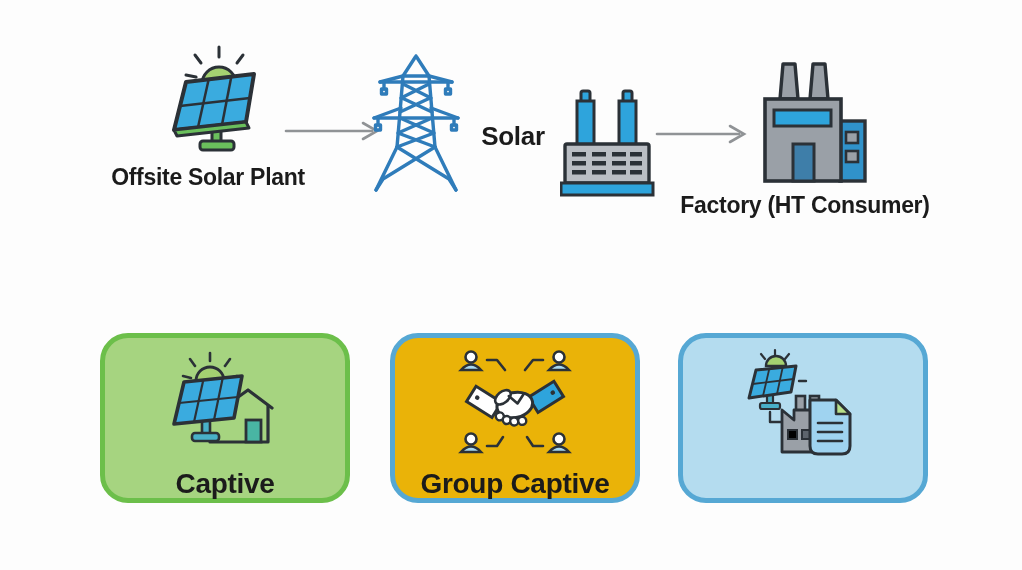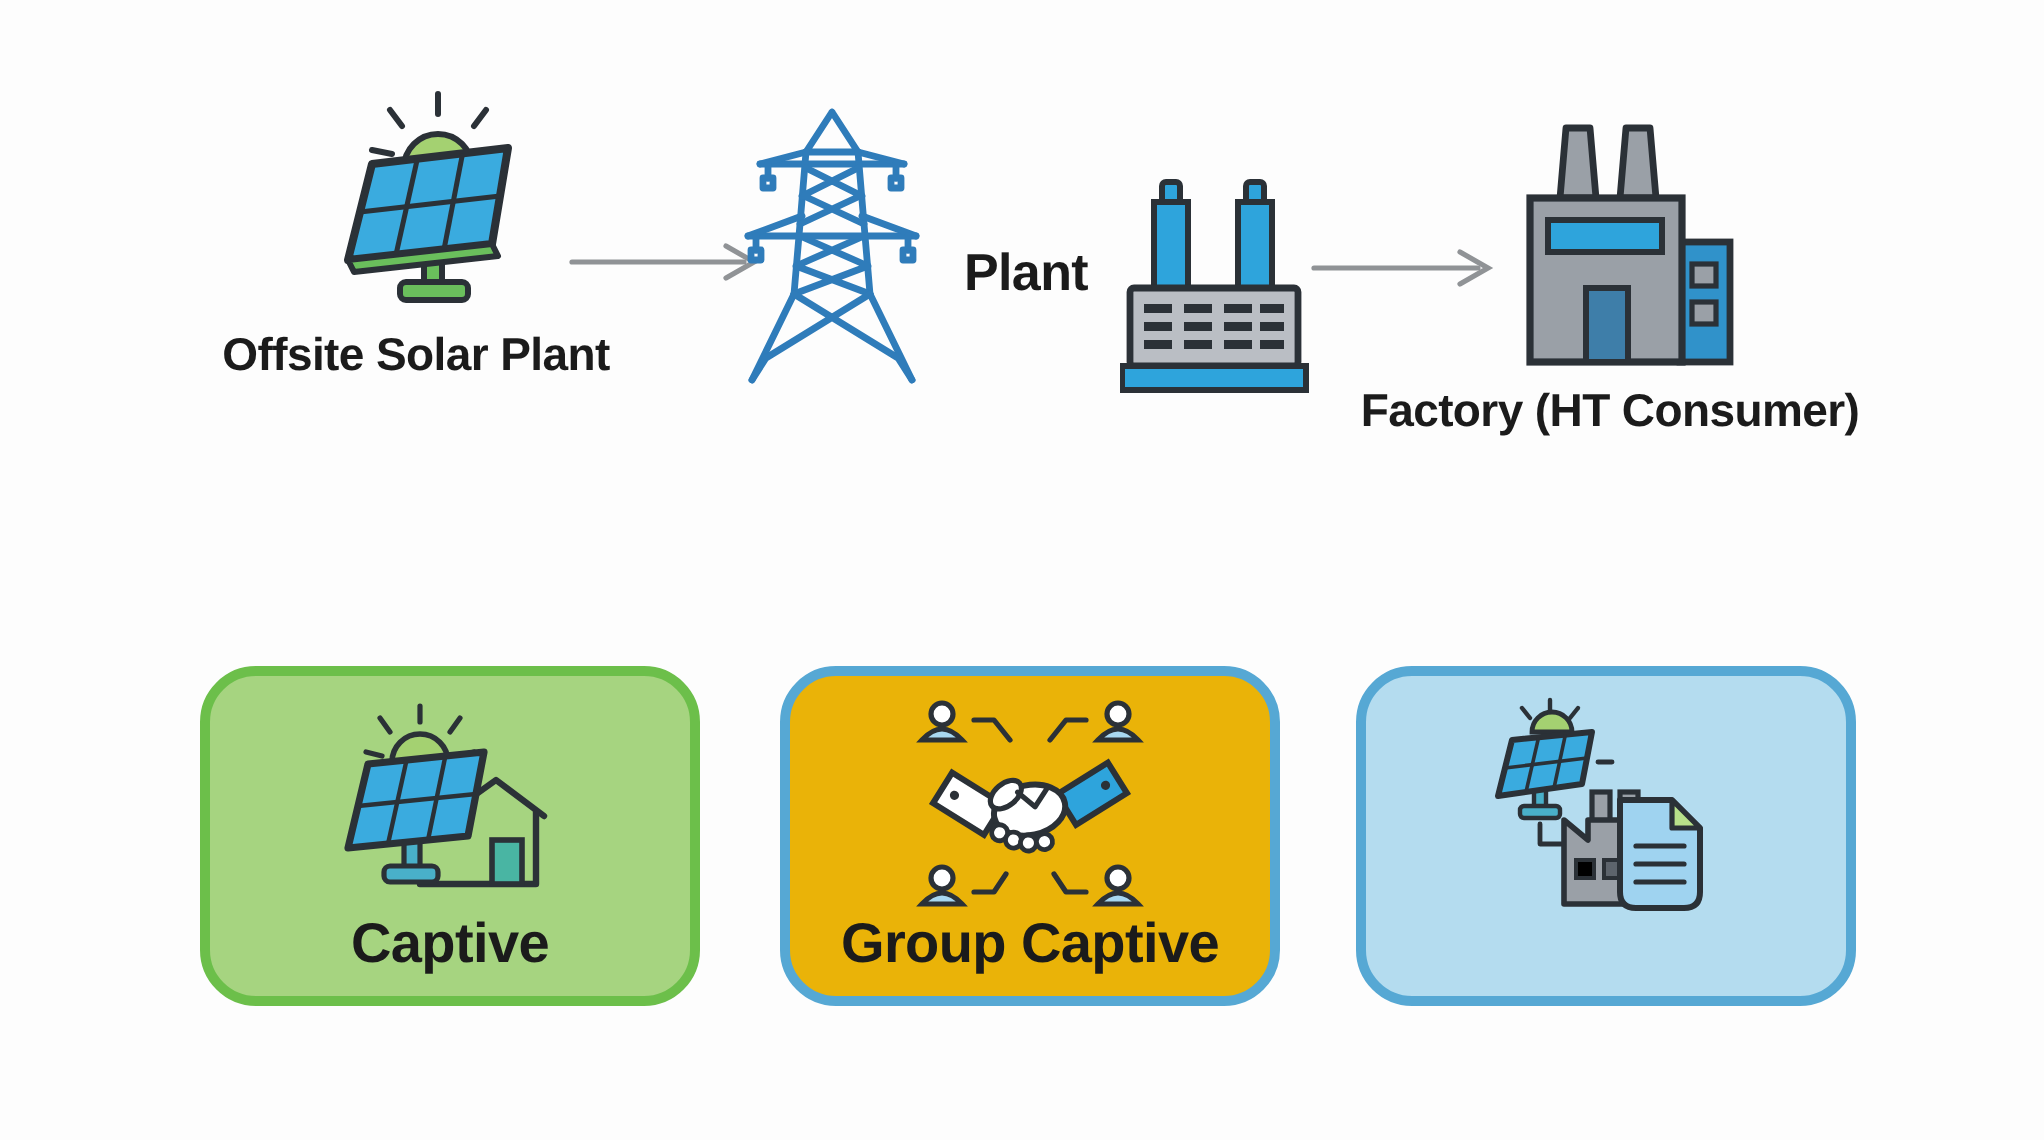--- a/index.html
+++ b/index.html
@@ -15,21 +15,21 @@
   }
   .grid-label{font-size:26px;}
   .card{
     position:absolute;top:333px;width:250px;height:170px;border-radius:28px;
     border:5px solid #888;box-sizing:border-box;
     display:flex;flex-direction:column;align-items:center;justify-content:flex-end;
   }
   .card-icon{position:absolute;top:10px;left:0;right:0;display:flex;justify-content:center;}
   .card-label{
     font-weight:700;color:#1b1b1b;font-size:28px;letter-spacing:-0.3px;
-    margin-bottom:12px;line-height:1;
+    margin-bottom:0;line-height:1;
   }
   svg{display:block;}
 </style>
 </head>
 <body>
 
 <div class="canvas">
 
   <div class="abs" style="left:162px;top:42px;">
     <svg width="106" height="112" viewBox="0 0 106 112">
@@ -76,21 +76,21 @@
       <path d="M31,56 L4,66 M61,56 L88,66"></path>
       <line x1="8" y1="66" x2="8" y2="73"></line>
         <rect x="5.5" y="73" width="5" height="5"></rect>
       <line x1="84" y1="66" x2="84" y2="73"></line>
         <rect x="81.5" y="73" width="5" height="5"></rect>
       <path d="M27,95 L6,138 M65,95 L86,138"></path>
       <path d="M27,95 L79,127 M65,95 L13,127 M13,127 L6,138 M79,127 L86,138"></path>
     </svg>
   </div>
 
-  <div class="flow-label grid-label" style="left:468px;top:121px;width:90px;">Plant</div>
+  <div class="flow-label grid-label" style="left:468px;top:121px;width:90px;">Solar</div>
 
   <div class="abs" style="left:560px;top:88px;">
     <svg width="96" height="110" viewBox="0 0 96 110">
       <rect x="21" y="3" width="9" height="11" rx="2" fill="#2ea4dc" stroke="#2b3137" stroke-width="3"></rect>
       <rect x="63" y="3" width="9" height="11" rx="2" fill="#2ea4dc" stroke="#2b3137" stroke-width="3"></rect>
       <rect x="17" y="13" width="17" height="44" fill="#2ea4dc" stroke="#2b3137" stroke-width="3"></rect>
       <rect x="59" y="13" width="17" height="44" fill="#2ea4dc" stroke="#2b3137" stroke-width="3"></rect>
       <rect x="5" y="56" width="84" height="39" rx="2" fill="#babec4" stroke="#2b3137" stroke-width="3.4"></rect>
       <g fill="#2b3137">
         <rect x="12" y="64" width="14" height="4.5"></rect>

